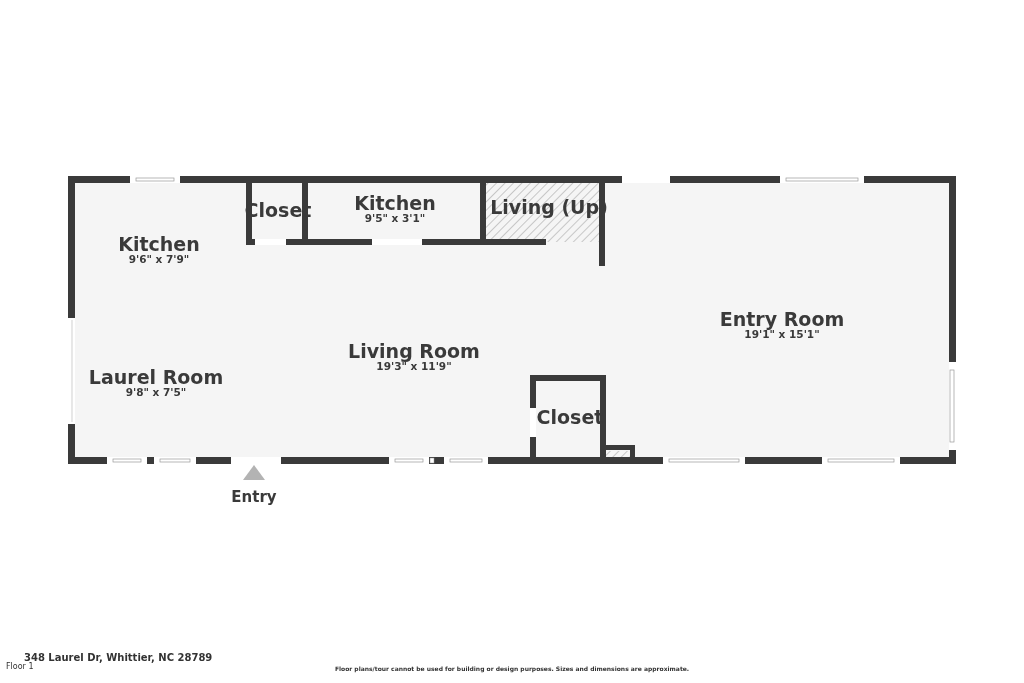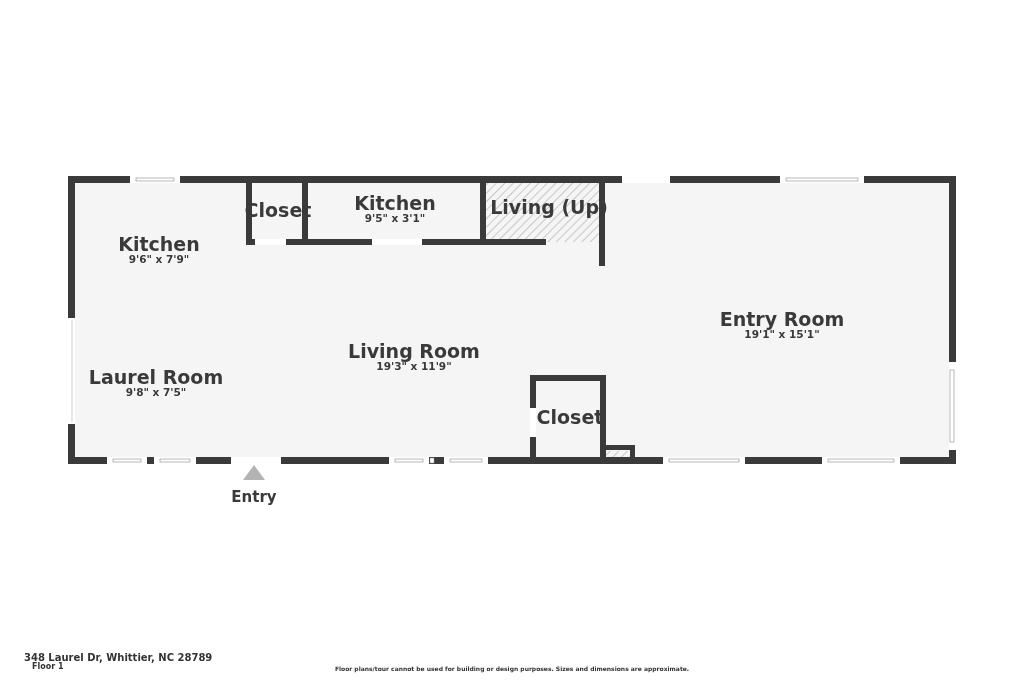--- a/index.html
+++ b/index.html
@@ -5,21 +5,21 @@
   html, body { margin: 0; padding: 0; background: #ffffff; }
   body { width: 1024px; height: 683px; position: relative; overflow: hidden;
          font-family: "DejaVu Sans", "Liberation Sans", sans-serif; color: #333333; }
   #plan { position: absolute; left: 0; top: 0; }
   .room-label { position: absolute; text-align: center; transform: translateX(-50%); white-space: nowrap; }
   .room-name { font-size: 19px; font-weight: bold; color: #3a3a3a; line-height: 16px; }
   .room-dim { font-size: 10.5px; font-weight: bold; color: #3a3a3a; line-height: 14px; }
   .entry-label { position: absolute; left: 254px; top: 488px; transform: translateX(-50%);
                  font-size: 15px; font-weight: bold; color: #3a3a3a; }
   .footer-address { position: absolute; left: 17px; top: 652px; font-size: 10px; font-weight: bold; color: #333; margin-left: 7px; }
-  .footer-floor { position: absolute; left: 32px; top: 662px; font-size: 8px; font-weight: bold; color: #333; }
+  .footer-floor { position: absolute; left: 6px; top: 662px; font-size: 8px; font-weight: normal; color: #333; }
   .footer-disclaimer { position: absolute; left: 512px; top: 665px; transform: translateX(-50%);
                        font-size: 6px; font-weight: bold; color: #333; white-space: nowrap; }
 </style>
 </head>
 <body>
 
 <svg id="plan" width="1024" height="683" viewBox="0 0 1024 683">
   <defs>
     <pattern id="hatch" width="6" height="6" patternUnits="userSpaceOnUse" patternTransform="rotate(45)">
       <rect width="6" height="6" fill="#f5f5f5"></rect>

